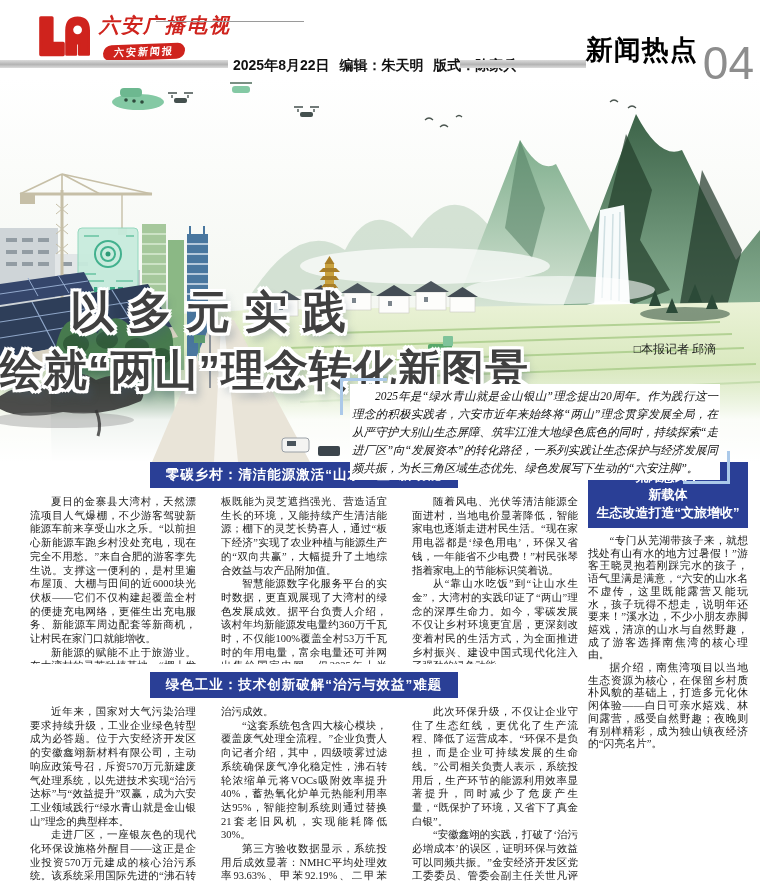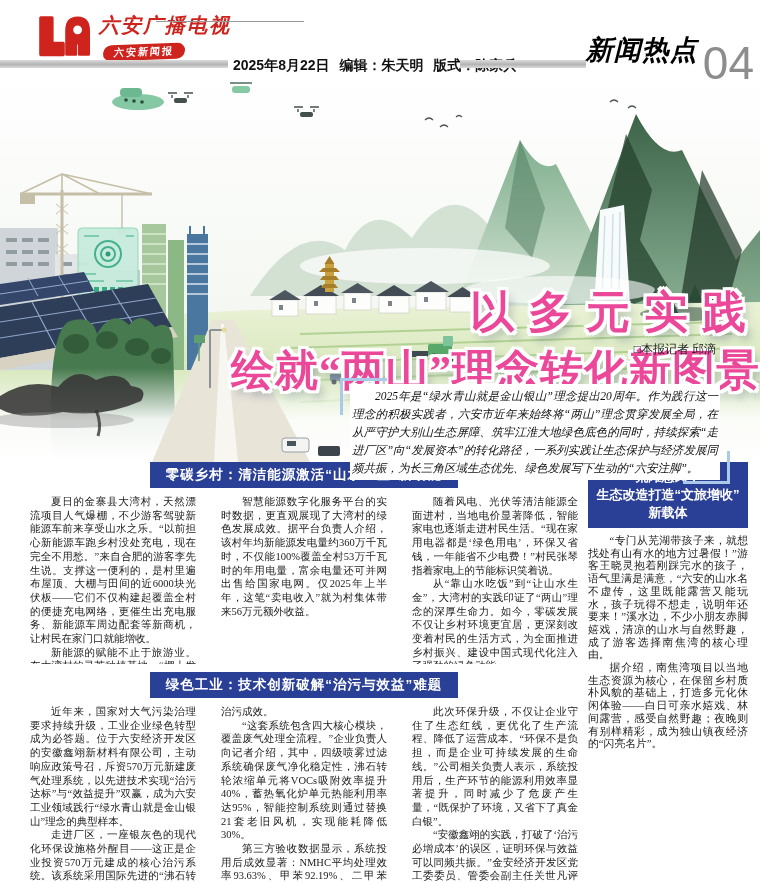--- a/index.html
+++ b/index.html
@@ -17,27 +17,27 @@
   .date-row{position:absolute;top:57px;left:0;width:586px;height:14px;}
   .bar-left,.bar-right{position:absolute;top:3px;height:8px;
       background:linear-gradient(180deg,#dcdcdc,#b4b4b4 55%,#dcdcdc);}
   .bar-left{left:0;width:228px;}
   .bar-right{left:460px;width:126px;}
   .date-text{position:absolute;left:230px;top:0;width:228px;text-align:center;white-space:nowrap;
              font-family:"Liberation Sans",sans-serif;font-weight:bold;font-size:14px;color:#111;}
   .date-text span{margin:0 3px;}
   .flag{position:absolute;top:32px;right:6px;display:flex;align-items:flex-end;z-index:5;}
   .flag-name{font-family:"Liberation Sans",sans-serif;font-weight:900;font-size:27px;color:#000;
-             letter-spacing:1px;margin-bottom:15px;font-style:italic;}
+             letter-spacing:1px;margin-bottom:15px;}
   .flag-num{font-family:"Liberation Sans",sans-serif;font-weight:400;font-size:46px;line-height:.85;
             color:#8d8d8d;margin-left:5px;}
   
   .hero{position:absolute;top:78px;left:0;width:760px;height:384px;}
-  .headline{position:absolute;top:283px;left:0;width:760px;text-align:right;z-index:3;
-            font-family:Liberation Serif, serif;font-weight:900;color:#ec4899;}
+  .headline{position:absolute;top:283px;left:0;width:760px;text-align:left;z-index:3;
+            font-family:Liberation Sans, sans-serif;font-weight:900;color:#404040;}
   .hl1{font-size:44px;letter-spacing:14px;margin-left:70px;}
   .hl2{font-size:43px;letter-spacing:1px;margin-top:0px;}
   .hl1,.hl2{text-shadow:-3px 0 0 #fff,3px 0 0 #fff,0 -3px 0 #fff,0 3px 0 #fff,
     -2px -2px 0 #fff,2px -2px 0 #fff,-2px 2px 0 #fff,2px 2px 0 #fff,
     -3px -3px 0 #fff,3px -3px 0 #fff,-3px 3px 0 #fff,3px 3px 0 #fff,
     5px 7px 9px rgba(70,95,120,.45);}
   .byline{position:absolute;top:341px;right:44px;z-index:4;font-size:12px;color:#222;}
   
   .intro{position:absolute;top:384px;left:350px;width:366px;z-index:4;background:#fff;
          font-style:italic;font-size:11.5px;line-height:18px;text-align:justify;text-indent:2em;
@@ -348,20 +348,21 @@
       <section>
         <div class="sec-bar-wrap">
           <span class="sec-bar">零碳乡村：清洁能源激活“山水生金”新动能</span>
         </div>
         <div class="cols cols-1">
           <div class="col">
               <p class="para">夏日的金寨县大湾村，天然漂流项目人气爆棚，不少游客驾驶新能源车前来享受山水之乐。“以前担心新能源车跑乡村没处充电，现在完全不用愁。”来自合肥的游客李先生说。支撑这一便利的，是村里遍布屋顶、大棚与田间的近6000块光伏板——它们不仅构建起覆盖全村的便捷充电网络，更催生出充电服务、新能源车周边配套等新商机，让村民在家门口就能增收。</p>
               <p class="para">新能源的赋能不止于旅游业。在大湾村的灵芝种植基地，“棚上发电、棚内种植”的零碳农光互补模式格外亮眼。棚顶的光伏</p>
             </div>
           <div class="col">
+              <p class="para noindent">板既能为灵芝遮挡强光、营造适宜生长的环境，又能持续产生清洁能源；棚下的灵芝长势喜人，通过“板下经济”实现了农业种植与能源生产的“双向共赢”，大幅提升了土地综合效益与农产品附加值。</p>
               <p class="para">智慧能源数字化服务平台的实时数据，更直观展现了大湾村的绿色发展成效。据平台负责人介绍，该村年均新能源发电量约360万千瓦时，不仅能100%覆盖全村53万千瓦时的年用电量，富余电量还可并网出售给国家电网。仅2025年上半年，这笔“卖电收入”就为村集体带来56万元额外收益。</p>
             </div>
           <div class="col">
               <p class="para">随着风电、光伏等清洁能源全面进村，当地电价显著降低，智能家电也逐渐走进村民生活。“现在家用电器都是‘绿色用电’，环保又省钱，一年能省不少电费！”村民张琴指着家电上的节能标识笑着说。</p>
               <p class="para">从“靠山水吃饭”到“让山水生金”，大湾村的实践印证了“两山”理念的深厚生命力。如今，零碳发展不仅让乡村环境更宜居，更深刻改变着村民的生活方式，为全面推进乡村振兴、建设中国式现代化注入了强劲的绿色动能。</p>
             </div>
         </div>
       </section>
 
       <section class="sec2">
@@ -383,22 +384,22 @@
               <p class="para">“安徽鑫翊的实践，打破了‘治污必增成本’的误区，证明环保与效益可以同频共振。”金安经济开发区党工委委员、管委会副主任关世凡评价道，该项目的成功实施，为同行业提供了可复制、可推广的环保升级方案。</p>
             </div>
         </div>
       </section>
 
     </div>
 
     <aside class="sidebar">
       <div class="side-hd">
         <div>荒滩惠民：</div>
+        <div>新载体</div>
         <div>生态改造打造“文旅增收”</div>
-        <div>新载体</div>
       </div>
       <div class="side-col col">
           <p class="para">“专门从芜湖带孩子来，就想找处有山有水的地方过暑假！”游客王晓灵抱着刚踩完水的孩子，语气里满是满意，“六安的山水名不虚传，这里既能露营又能玩水，孩子玩得不想走，说明年还要来！”溪水边，不少小朋友赤脚嬉戏，清凉的山水与自然野趣，成了游客选择南焦湾的核心理由。</p>
           <p class="para">据介绍，南焦湾项目以当地生态资源为核心，在保留乡村质朴风貌的基础上，打造多元化休闲体验——白日可亲水嬉戏、林间露营，感受自然野趣；夜晚则有别样精彩，成为独山镇夜经济的“闪亮名片”。</p>
         </div>
     </aside>
   </div>
 
 </div>
 

